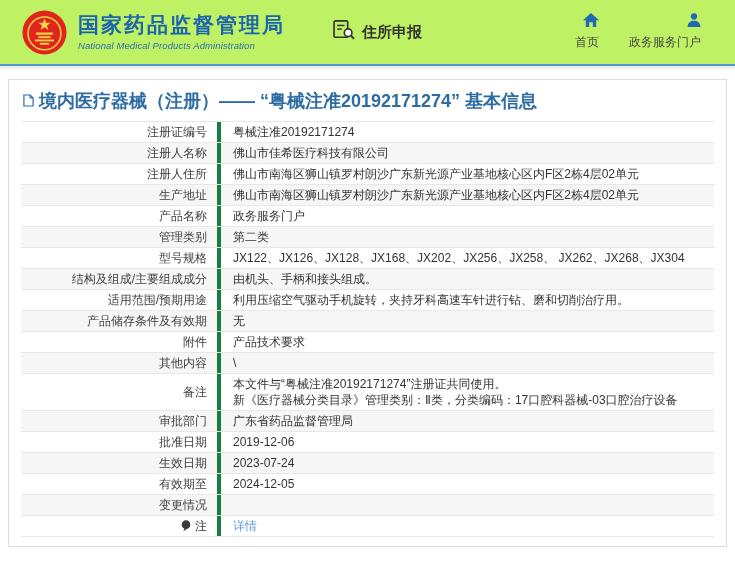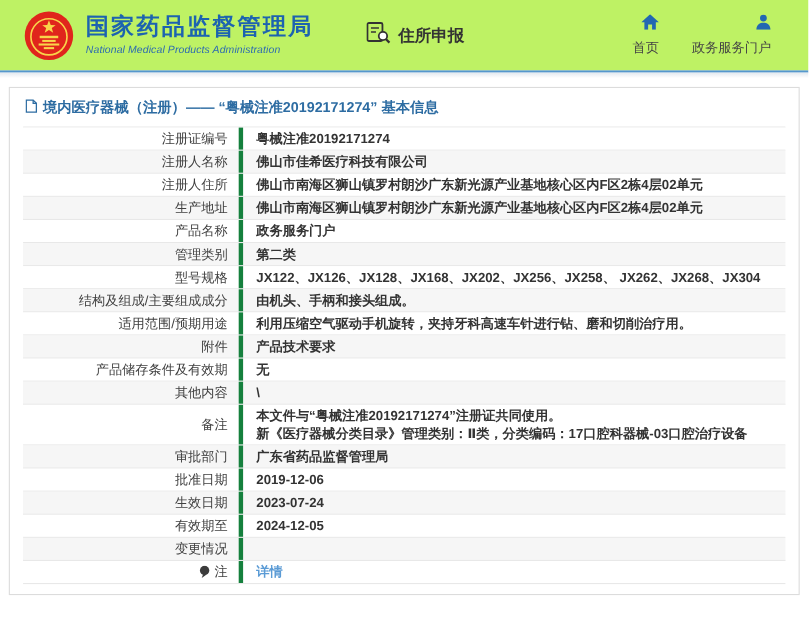--- a/index.html
+++ b/index.html
@@ -15,31 +15,31 @@
   .section-tab { display:flex; align-items:center; gap:6px; margin-left:48px; cursor:pointer; }
   .section-tab .label { font-size:15px; font-weight:bold; color:#333; }
   .top-nav { margin-left:auto; display:flex; gap:30px; }
   .nav-item { display:flex; flex-direction:column; align-items:flex-end; gap:3px; cursor:pointer; }
   .nav-item .nav-label { font-size:12px; color:#444; }
   .blue-divider { height:2px; background:#5597cd; }
   .divider-shadow { height:5px; background:linear-gradient(#e3e9ef,#ffffff); }
 
   
   .panel { margin:8px 8px 0 8px; border:1px solid #dcdcdc; background:#fff; padding:7px 12px 9px 12px; }
-  .panel-title { display:flex; align-items:center; gap:5px; font-size:13px; font-weight:bold;
+  .panel-title { display:flex; align-items:center; gap:5px; font-size:18px; font-weight:bold;
     color:#2d6ca2; padding:2px 2px 8px 2px; }
 
   
   .info-table { border-top:1px solid #e8e8e8; }
   .row { display:flex; align-items:center; border-bottom:1px solid #e8e8e8; font-size:12px; line-height:16px; background:#fff; }
   .row:nth-child(even) { background:#f6f6f6; }
   .cell-label { flex:0 0 200px; align-self:stretch; display:flex; align-items:center;
     justify-content:flex-end; gap:4px; text-align:right; padding:2px 10px; color:#404040;
     border-right:4px solid #15803d; }
-  .cell-value { flex:1; padding:2px 12px; color:#333; white-space:pre-line; word-break:break-all;font-weight:bold; }
+  .cell-value { flex:1; padding:2px 12px; color:#333; white-space:pre-line; word-break:break-all; }
   .row.tall .cell-value { padding-top:7px; padding-bottom:9px; }
   a.detail { color:#5b9bd5; text-decoration:none; cursor:pointer; }
   .lbl-icon { display:inline-flex; align-items:center; }
 </style>
 </head>
 <body>
 
 <div class="header">
   <span class="emblem">
     <svg viewBox="0 0 48 48" width="45" height="45">
@@ -132,26 +132,26 @@
       </div>
       <div class="row">
         <div class="cell-label">结构及组成/主要组成成分</div>
         <div class="cell-value">由机头、手柄和接头组成。</div>
       </div>
       <div class="row">
         <div class="cell-label">适用范围/预期用途</div>
         <div class="cell-value">利用压缩空气驱动手机旋转，夹持牙科高速车针进行钻、磨和切削治疗用。</div>
       </div>
       <div class="row">
+        <div class="cell-label">产品储存条件及有效期</div>
+        <div class="cell-value">无</div>
+      </div>
+      <div class="row">
         <div class="cell-label">附件</div>
         <div class="cell-value">产品技术要求</div>
-      </div>
-      <div class="row">
-        <div class="cell-label">产品储存条件及有效期</div>
-        <div class="cell-value">无</div>
       </div>
       <div class="row">
         <div class="cell-label">其他内容</div>
         <div class="cell-value">\</div>
       </div>
       <div class="row">
         <div class="cell-label">备注</div>
         <div class="cell-value">本文件与“粤械注准20192171274”注册证共同使用。
 新《医疗器械分类目录》管理类别：Ⅱ类，分类编码：17口腔科器械-03口腔治疗设备</div>
       </div>

